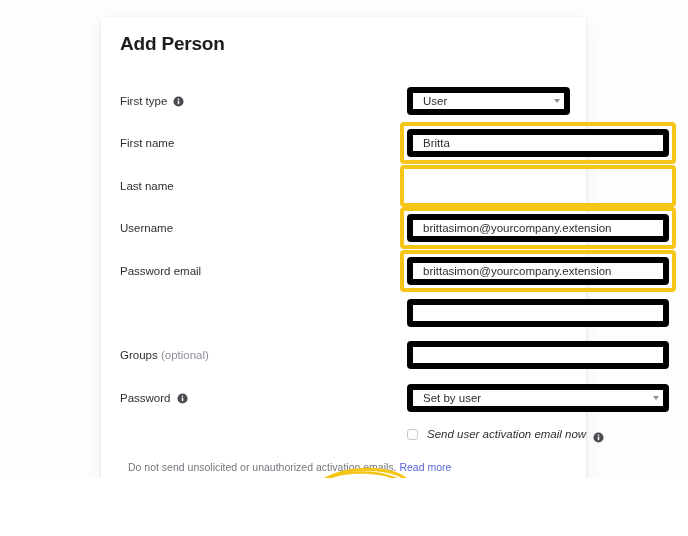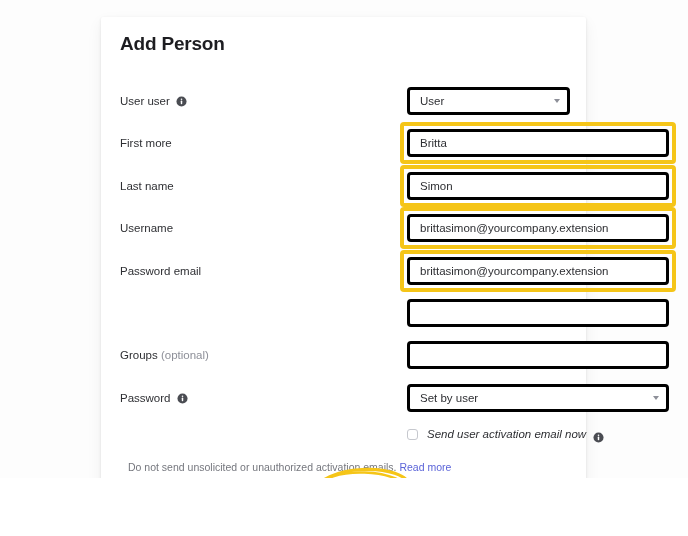--- a/index.html
+++ b/index.html
@@ -59,21 +59,21 @@
     width: 11px; height: 11px;
   }
 
   .field-wrap {
     position: absolute;
     top: 0;
   }
   .control {
     width: 100%;
     height: 28px;
-    border: 3px solid #000000;
+    border: 6px solid #000000;
     border-radius: 4px;
     background: #ffffff;
     font-size: 11.5px;
     color: #2e2f33;
     padding: 0 10px;
     line-height: 26px;
     font-family: "Liberation Sans", sans-serif;
     outline: none;
     display: block;
   }
@@ -178,41 +178,38 @@
 <body>
 
 <div id="root">
 
   <div class="card">
 
     <div class="card-title">Add Person</div>
 
     <div id="form-rows">
         <div class="row" style="top: 70px;">
-          <div class="label"><span>User user</span><span class="info-icon"><svg width="11" height="11" viewBox="0 0 12 12" aria-hidden="true">
+          <div class="label"><span>First type</span><span class="info-icon"><svg width="11" height="11" viewBox="0 0 12 12" aria-hidden="true">
                 <circle cx="6" cy="6" r="5.5" fill="#4a4c52"></circle>
                 <circle cx="6" cy="3.5" r="0.9" fill="#ffffff"></circle>
                 <rect x="5.2" y="5" width="1.6" height="4" rx="0.7" fill="#ffffff"></rect>
               </svg></span></div>
           <div class="field-wrap select-wrap" style="left: 306px; width: 163px;">
             <input class="control" type="text" readonly="" value="User" style="">
             <span class="select-arrow"></span>
           </div>
         </div>
         <div class="row" style="top: 112px;">
-          <div class="label"><span>First more</span></div>
+          <div class="label"><span>First name</span></div>
           <div class="field-wrap select-wrap" style="left: 306px; width: 262px; border-radius: 6px;">
             <input class="control" type="text" value="Britta" style="">
           </div>
         </div>
         <div class="row" style="top: 155px;">
           <div class="label"><span>Last name</span></div>
-          <div class="field-wrap select-wrap" style="left: 306px; width: 262px;">
-            <input class="control" type="text" value="Simon" style="">
-          </div>
         </div>
         <div class="row" style="top: 197px;">
           <div class="label"><span>Username</span></div>
           <div class="field-wrap select-wrap" style="left: 306px; width: 262px;">
             <input class="control" type="text" value="brittasimon@yourcompany.extension" style="">
           </div>
         </div>
         <div class="row" style="top: 240px;">
           <div class="label"><span>Password email</span></div>
           <div class="field-wrap select-wrap" style="left: 306px; width: 262px;">

